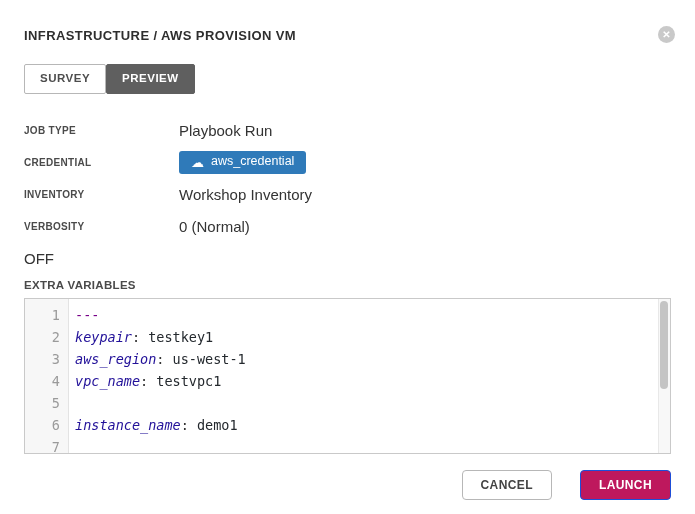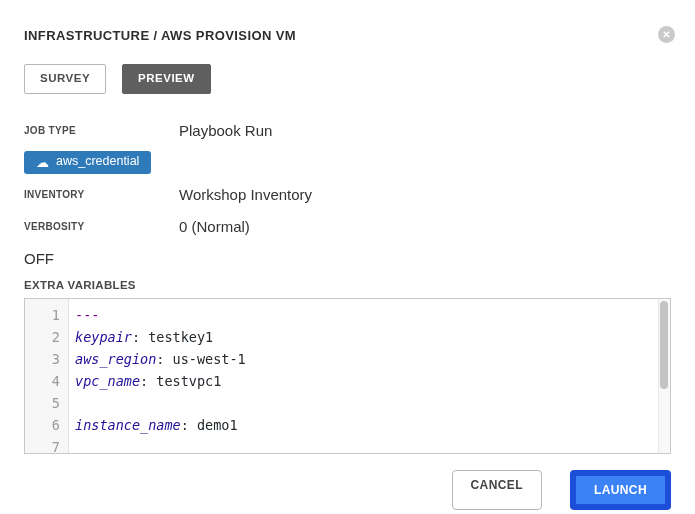--- a/index.html
+++ b/index.html
@@ -20,21 +20,21 @@
   }
   .close-btn {
     width: 17px; height: 17px; border-radius: 50%;
     background: #c9c9c9; color: #ffffff;
     display: flex; align-items: center; justify-content: center;
     font-size: 10px; font-weight: bold; cursor: pointer; user-select: none;
     margin-right: -4px;
   }
 
   
-  .tabs { display: flex; gap: 16px; margin-top: 21px; }
+  .tabs { display: flex; margin-top: 21px; }
   .tab {
     font-size: 11.5px; font-weight: bold; letter-spacing: .5px;
     text-transform: uppercase; padding: 8px 15px; border-radius: 2px;
     cursor: pointer; line-height: 1;
   }
   .tab-inactive { background: #ffffff; border: 1px solid #b7b7b7; color: #4d4d4d; }
   .tab-active   { background: #5f5f5f; border: 1px solid #5f5f5f; color: #ffffff; }
 
   
   .details { margin-top: 25px; }
@@ -92,21 +92,21 @@
   }
 
   
   .footer { display: flex; justify-content: flex-end; gap: 28px; margin-top: 16px; }
   .btn {
     font-size: 12px; font-weight: bold; letter-spacing: .4px;
     padding: 8px 18px; border-radius: 4px; cursor: pointer;
     text-transform: uppercase; line-height: 1;
   }
   .btn-cancel { background: #ffffff; border: 1px solid #b7b7b7; color: #444; }
-  .btn-launch { background: #3b82f6; border: 6px solid #1d4ed8; color: #ffffff; }
+  .btn-launch { background: #be185d; border: 1px solid #1d4ed8; color: #ffffff; }
 </style>
 </head>
 <body>
 
 <div class="modal">
 
   <div class="modal-header">
     <div class="modal-title">INFRASTRUCTURE / AWS PROVISION VM</div>
     <div class="close-btn">
       <span>✕</span>
@@ -123,20 +123,21 @@
   </div>
 
   <div class="details">
 
     <div class="detail-row">
       <div class="detail-label">JOB TYPE</div>
       <div class="detail-value">Playbook Run</div>
     </div>
 
     <div class="detail-row">
+      <div class="detail-label">CREDENTIAL</div>
       <div class="badge">
         <span class="cloud">☁</span>
         <span>aws_credential</span>
       </div>
     </div>
 
     <div class="detail-row">
       <div class="detail-label">INVENTORY</div>
       <div class="detail-value">Workshop Inventory</div>
     </div>

